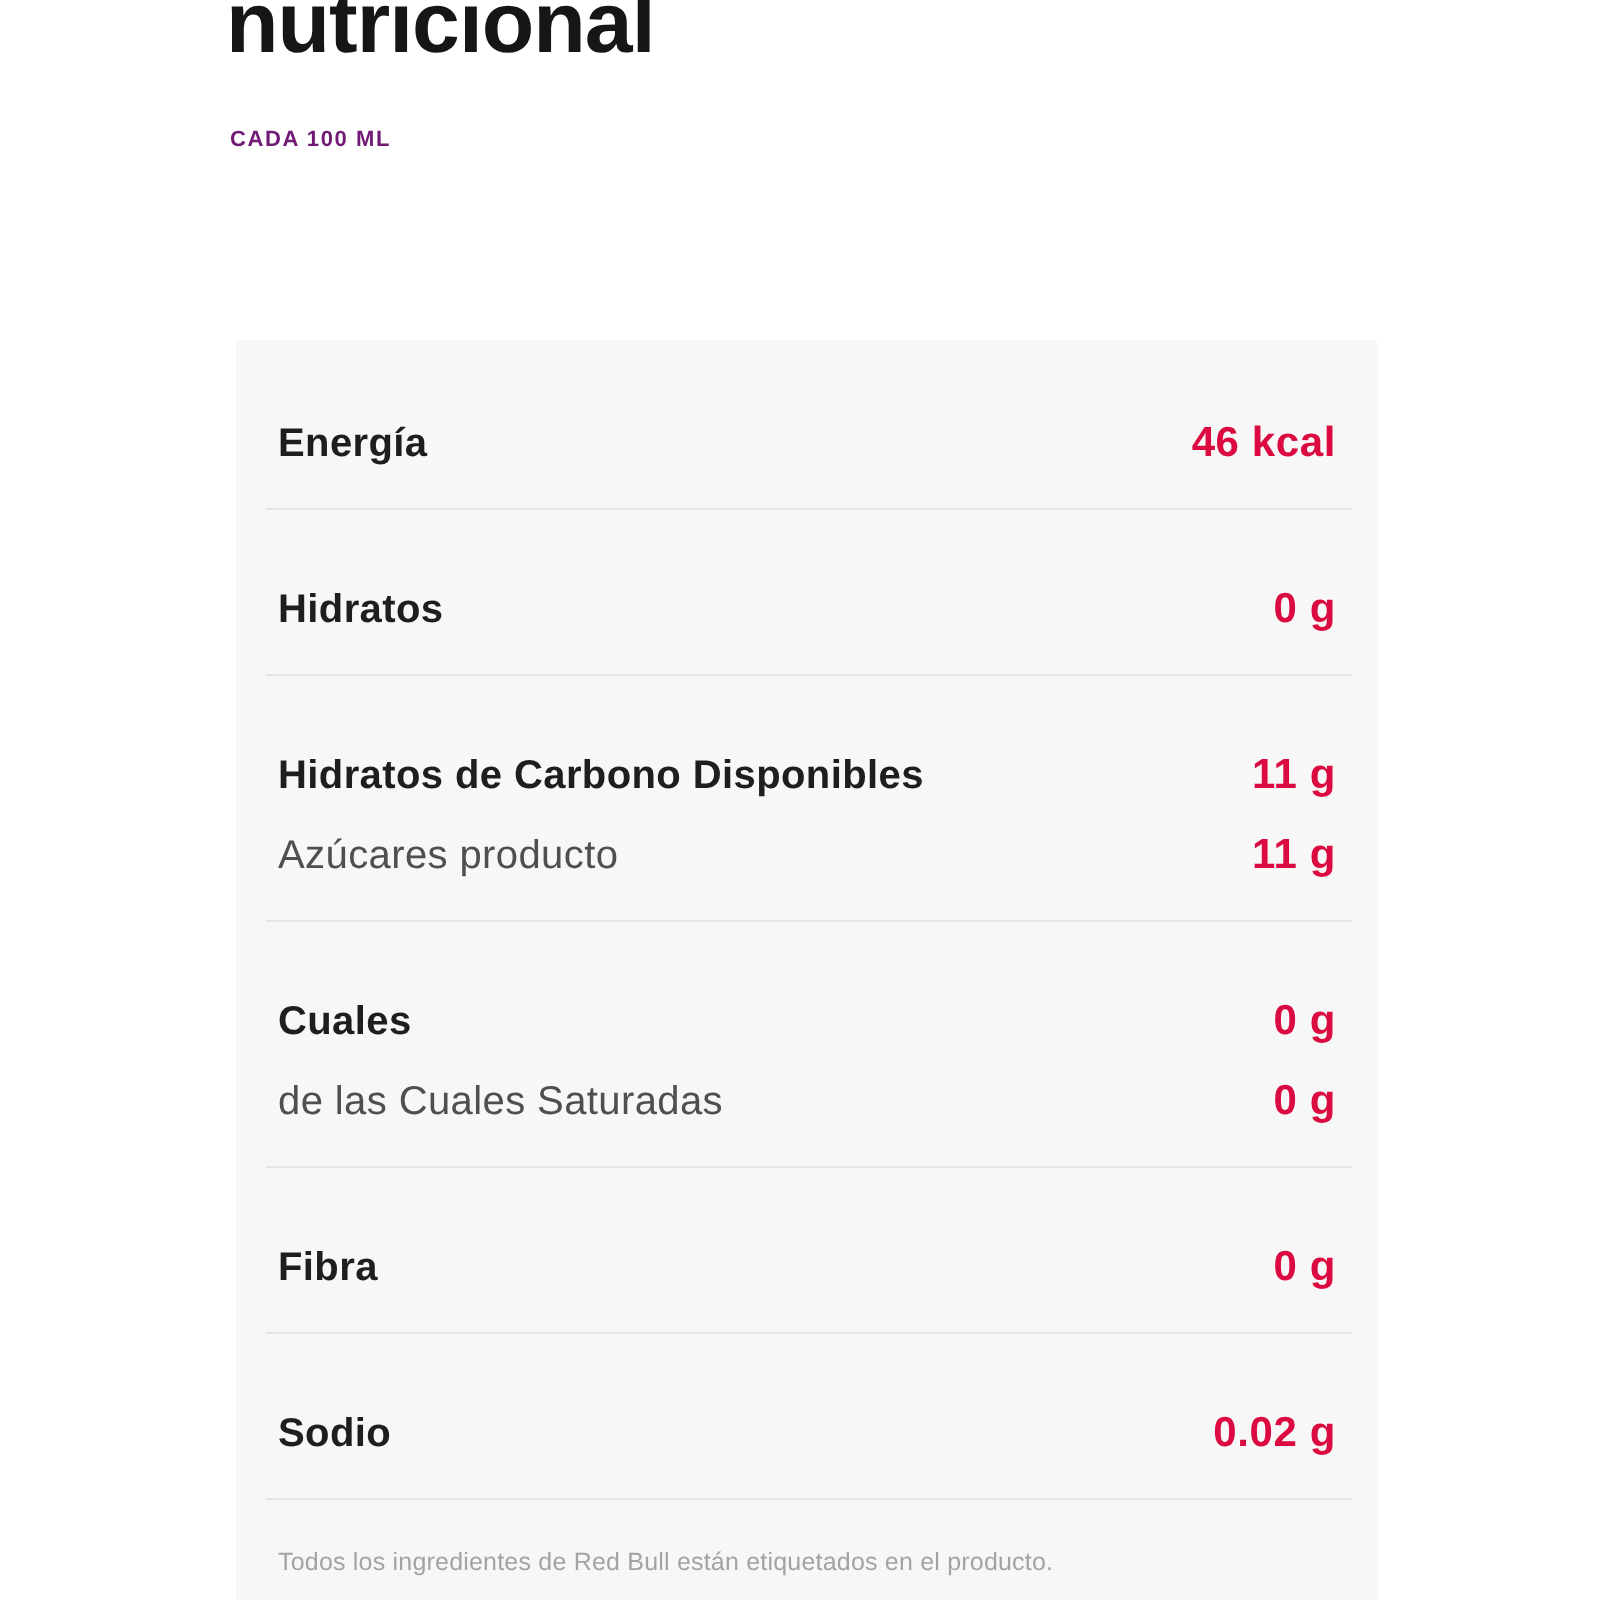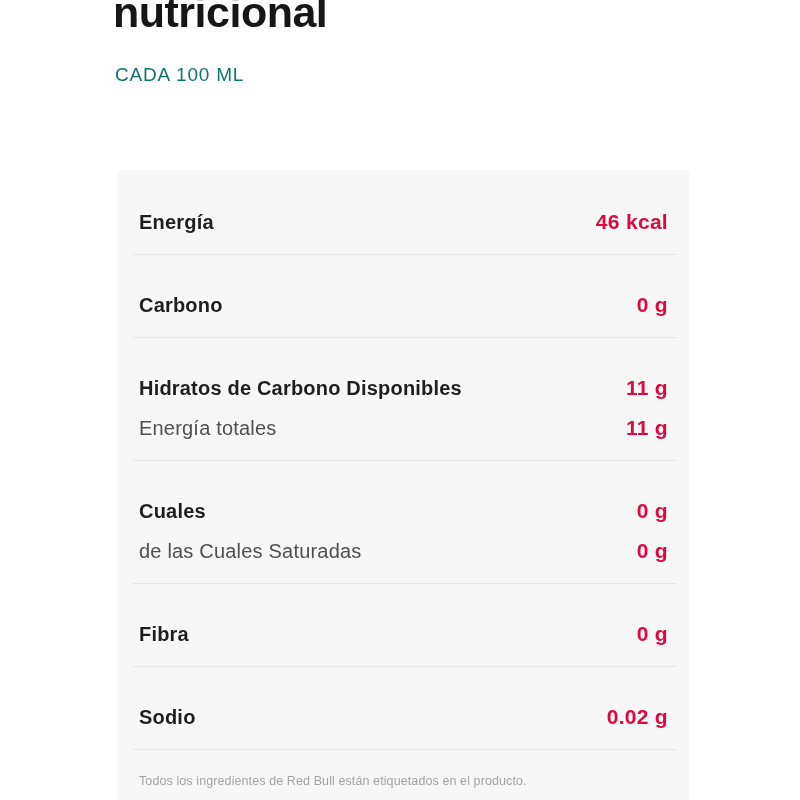--- a/index.html
+++ b/index.html
@@ -23,24 +23,24 @@
     line-height: 1;
     font-weight: 800;
     letter-spacing: -0.5px;
     color: #161616;
     white-space: nowrap;
   }
   .page-subtitle {
     position: absolute;
     left: 115px;
     top: 64px;
-    font-size: 19px;
-    font-weight: 400;
+    font-size: 11px;
+    font-weight: 700;
     letter-spacing: 0.8px;
-    color: #0f766e;
+    color: #701a75;
     white-space: nowrap;
   }
   .nutrition-card {
     position: absolute;
     left: 118px;
     top: 170px;
     width: 571px;
     height: 660px; 
     background: #f7f7f7;
     border-radius: 3px;
@@ -102,32 +102,32 @@
     <div id="sections">
         <div class="section first">
           <div class="row">
             <span class="label">Energía</span>
             <span class="value">46 kcal</span>
           </div>
         </div>
         <div class="divider"></div>
         <div class="section">
           <div class="row">
-            <span class="label">Carbono</span>
+            <span class="label">Hidratos</span>
             <span class="value">0 g</span>
           </div>
         </div>
         <div class="divider"></div>
         <div class="section">
           <div class="row">
             <span class="label">Hidratos de Carbono Disponibles</span>
             <span class="value">11 g</span>
           </div>
           <div class="row sub">
-            <span class="label">Energía totales</span>
+            <span class="label">Azúcares producto</span>
             <span class="value">11 g</span>
           </div>
         </div>
         <div class="divider"></div>
         <div class="section">
           <div class="row">
             <span class="label">Cuales</span>
             <span class="value">0 g</span>
           </div>
           <div class="row sub">

